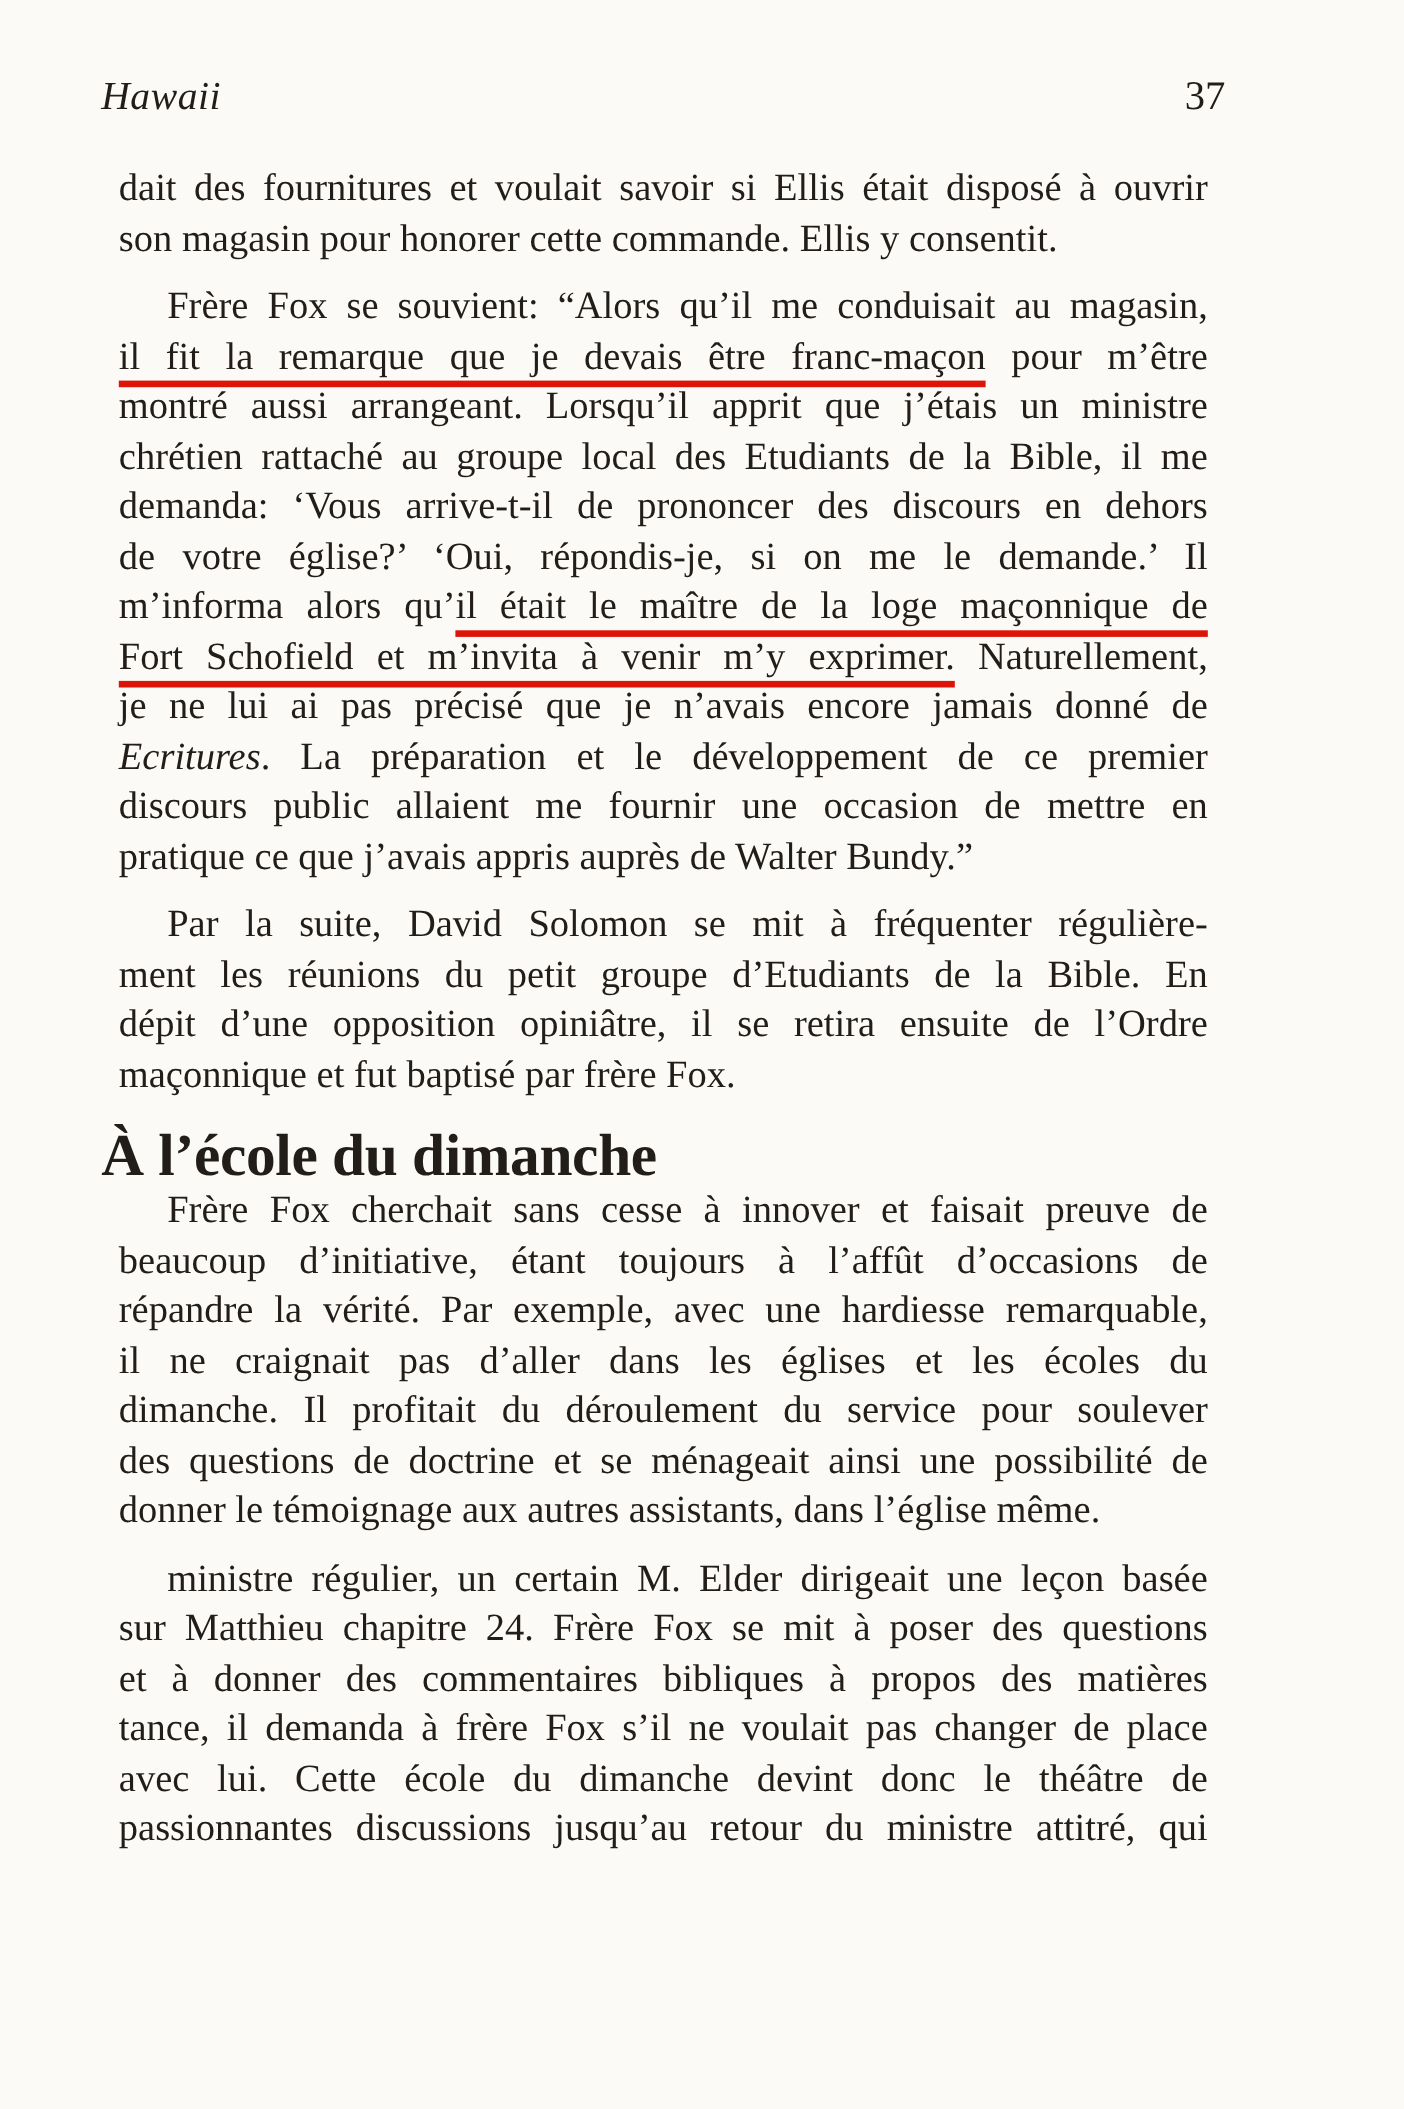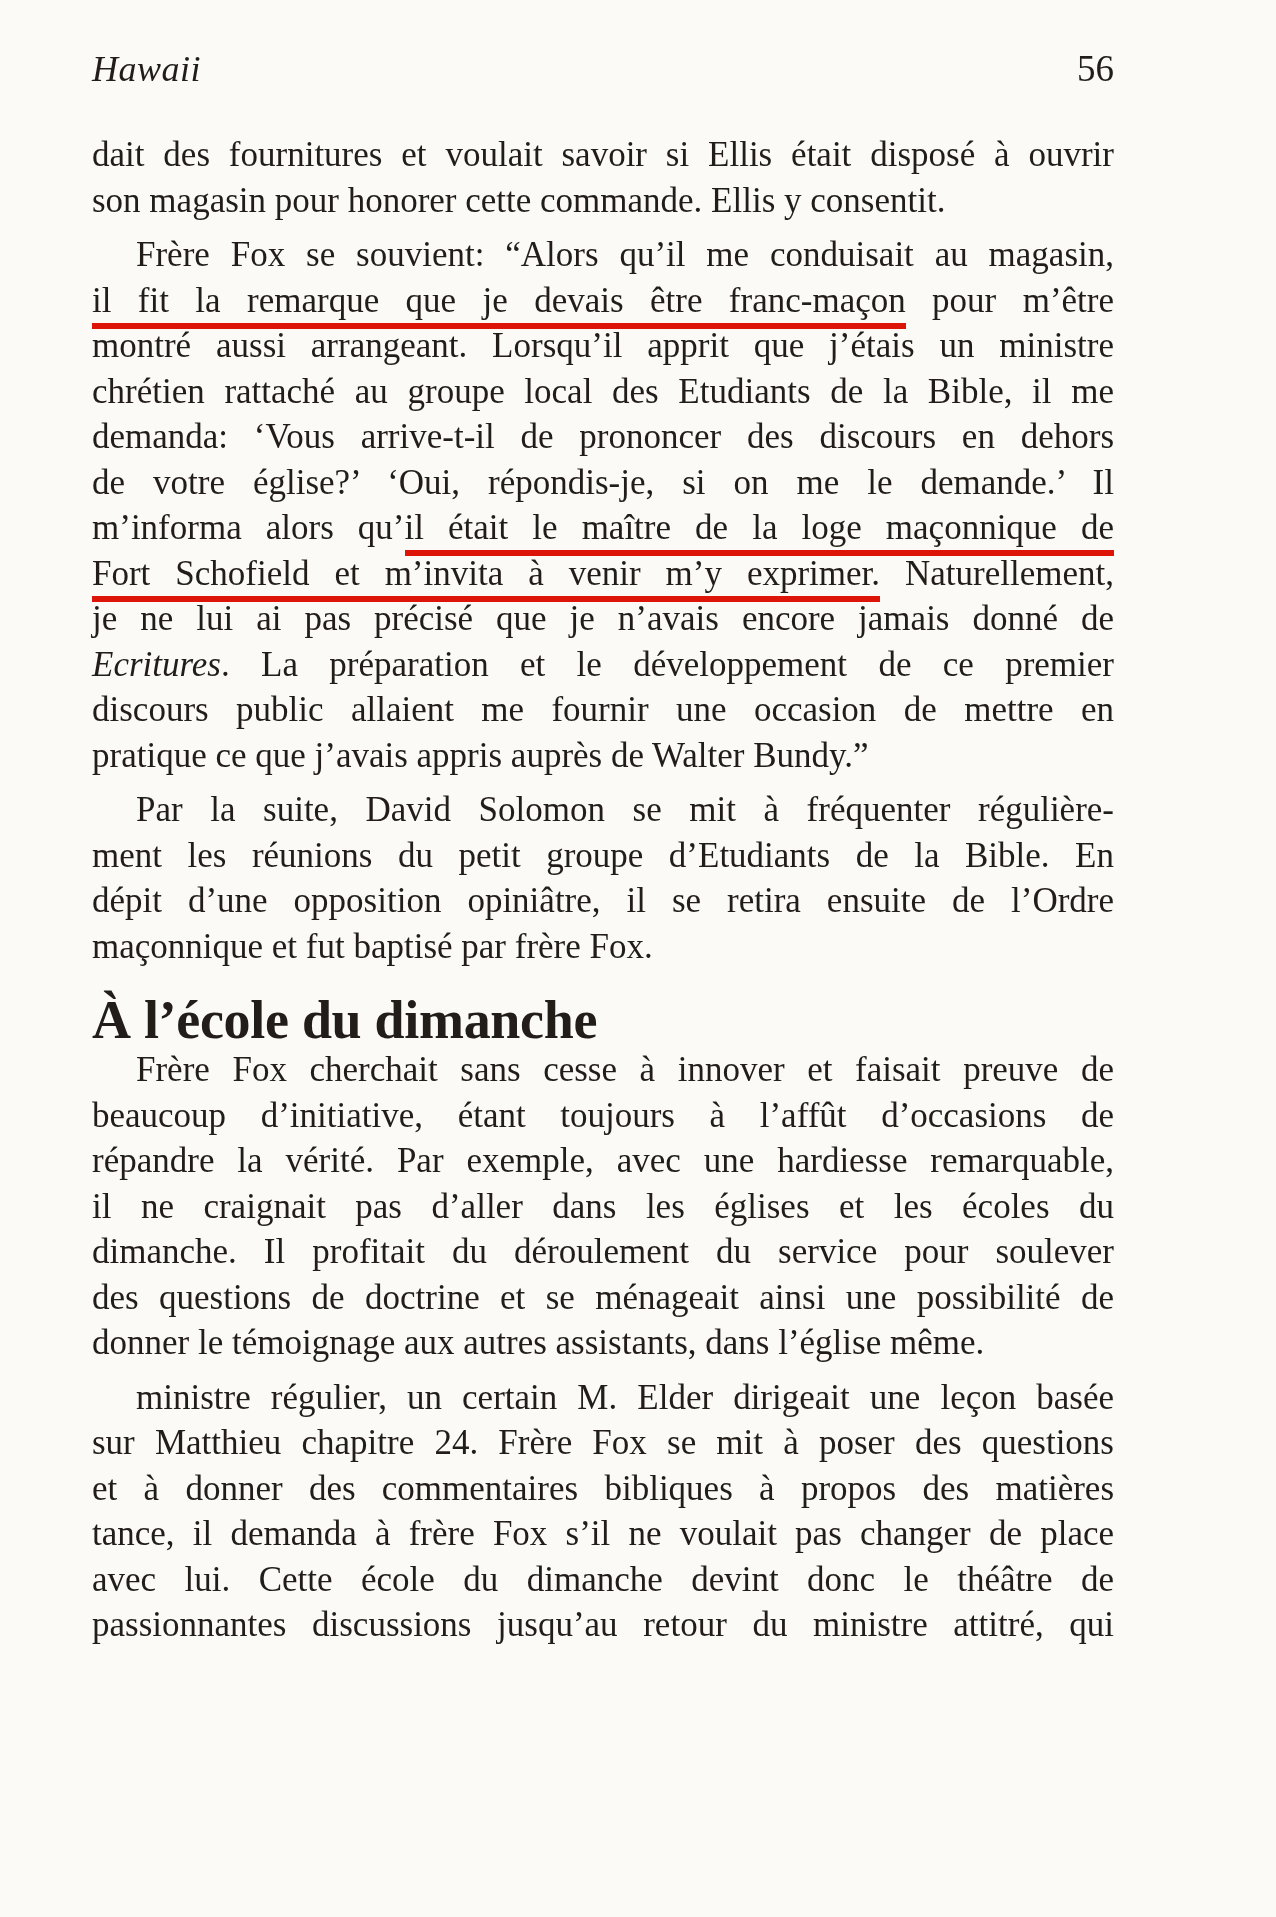--- a/index.html
+++ b/index.html
@@ -8,41 +8,41 @@
     width: 1276px;
     height: 1917px;
     background: var(--bg, #fbfaf7);
     color: var(--ink, #221d18);
     font-family: "Liberation Serif", "DejaVu Serif", serif;
     overflow: hidden;
   }
   .running-header {
     position: absolute;
     left: 92px;
-    top: 47px;
+    top: 66px;
     width: 1022px;
     display: flex;
     justify-content: space-between;
     align-items: baseline;
   }
   .running-title {
     font-style: italic;
     font-size: 36px;
     letter-spacing: 0.5px;
   }
   .page-number {
     font-size: 37px;
   }
   .page-body {
     position: absolute;
     left: 92px;
     top: 132px;
     width: 1022px;
   }
-  .paragraph { margin: 0; }
+  .paragraph { margin: 16px; }
   .paragraph + .paragraph { margin-top: 9px; }
   .section-heading {
     margin: 26px 0 2px 0;
     font-size: 54px;
     line-height: 50px;
     font-weight: bold;
     letter-spacing: -0.3px;
   }
   .section-heading + .paragraph { margin-top: 0; }
   .text-line {
@@ -59,21 +59,21 @@
     border-bottom: 6px solid var(--red, #dd1508);
     padding-bottom: 3px;
   }
 </style>
 </head>
 <body>
 
 <div class="page">
   <header class="running-header">
     <span class="running-title">Hawaii</span>
-    <span class="page-number">56</span>
+    <span class="page-number">37</span>
   </header>
   <main class="page-body" id="page-body">
       <div class="paragraph">
         <div class="text-line"><span>dait des fournitures et voulait savoir si Ellis était disposé à ouvrir</span></div>
         <div class="text-line end"><span>son magasin pour honorer cette commande. Ellis y consentit.</span></div>
       </div>
       <div class="paragraph indent-first">
         <div class="text-line"><span>Frère Fox se souvient: “Alors qu’il me conduisait au magasin,</span></div>
         <div class="text-line"><span class="u-red">il fit la remarque que je devais être franc-maçon</span><span> pour m’être</span></div>
         <div class="text-line"><span>montré aussi arrangeant. Lorsqu’il apprit que j’étais un ministre</span></div>

